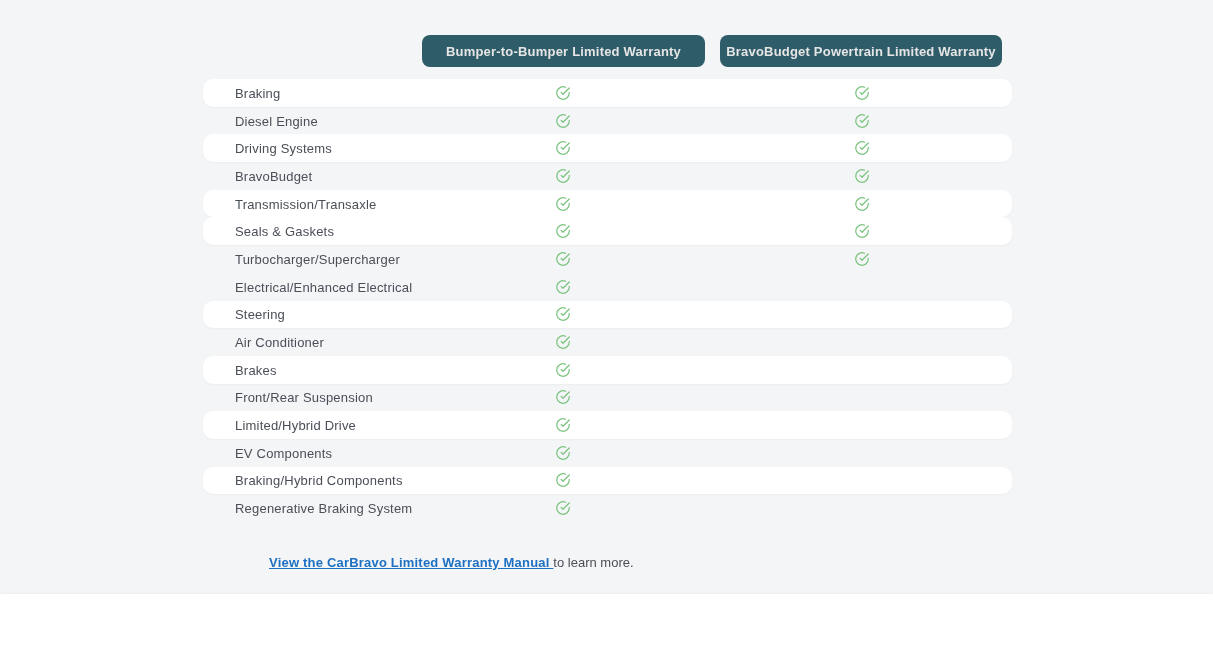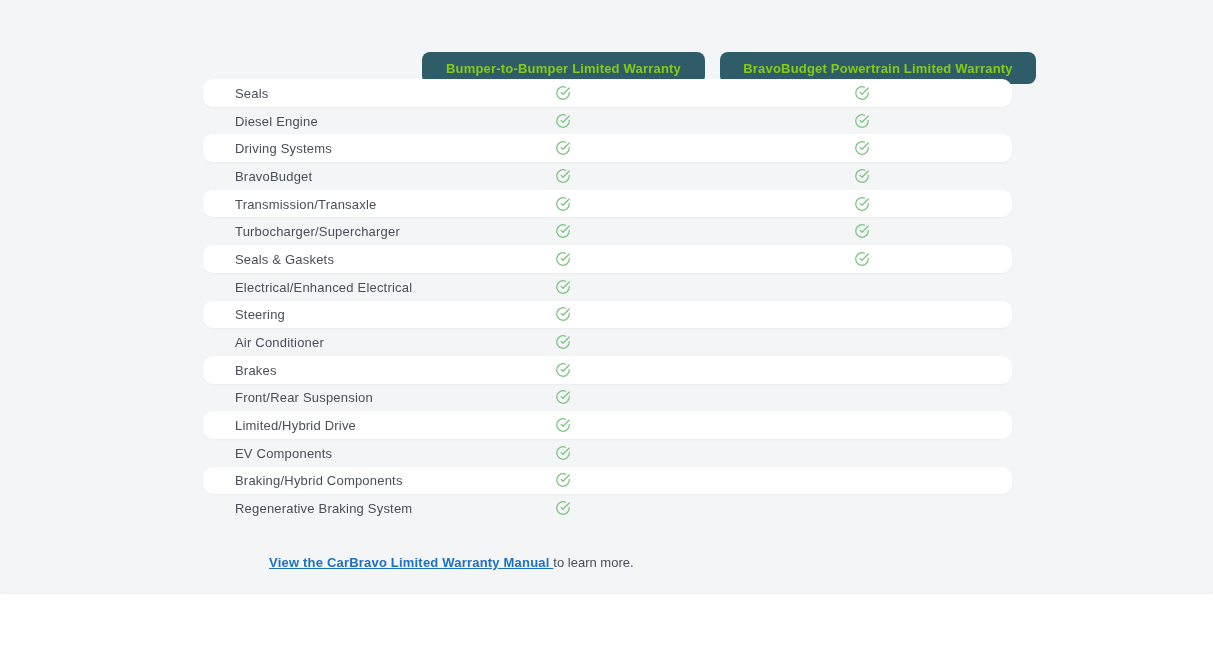--- a/index.html
+++ b/index.html
@@ -19,35 +19,35 @@
     position: absolute;
     left: 0;
     top: 594px;
     width: 100%;
     height: 54px;
     background: #ffffff;
     box-shadow: 0 -1px 2px rgba(0,0,0,0.03);
   }
   .col-btn {
     position: absolute;
-    top: 52px;
+    top: 35px;
     height: 32px;
     border: none;
     border-radius: 8px;
     background: var(--accent-teal, #2e5c68);
-    color: #84cc16;
+    color: #e5e5e5;
     font-family: "Liberation Sans", sans-serif;
     font-size: 13px;
     font-weight: bold;
     letter-spacing: 0.2px;
     cursor: pointer;
     text-align: center;
   }
   .col-btn.btn1 { left: 422px; width: 283px; }
-  .col-btn.btn2 { left: 720px; width: 316px; }
+  .col-btn.btn2 { left: 720px; width: 282px; }
   .table {
     position: absolute;
     left: 203px;
     top: 79px;
     width: 809px;
   }
   .row {
     position: relative;
     height: 27.7px;
   }
@@ -99,21 +99,21 @@
 <body>
 
 <div class="page">
 
   <button class="col-btn btn1">Bumper-to-Bumper Limited Warranty</button>
 
   <button class="col-btn btn2">BravoBudget Powertrain Limited Warranty</button>
 
   <div class="table" id="rows">
       <div class="row striped">
-        <span class="row-label">Seals</span>
+        <span class="row-label">Braking</span>
         <span class="check-cell c1">
           <svg width="15" height="15" viewBox="0 0 24 24" fill="none" stroke="#7cc47f" stroke-width="2" stroke-linecap="round" stroke-linejoin="round">
             <path d="M22 11.08V12a10 10 0 1 1-5.93-9.14"></path>
             <polyline points="22 4 12 14.01 9 11.01"></polyline>
           </svg>
         </span>
         <span class="check-cell c2">
           <svg width="15" height="15" viewBox="0 0 24 24" fill="none" stroke="#7cc47f" stroke-width="2" stroke-linecap="round" stroke-linejoin="round">
             <path d="M22 11.08V12a10 10 0 1 1-5.93-9.14"></path>
             <polyline points="22 4 12 14.01 9 11.01"></polyline>
@@ -173,50 +173,50 @@
             <polyline points="22 4 12 14.01 9 11.01"></polyline>
           </svg>
         </span>
         <span class="check-cell c2">
           <svg width="15" height="15" viewBox="0 0 24 24" fill="none" stroke="#7cc47f" stroke-width="2" stroke-linecap="round" stroke-linejoin="round">
             <path d="M22 11.08V12a10 10 0 1 1-5.93-9.14"></path>
             <polyline points="22 4 12 14.01 9 11.01"></polyline>
           </svg>
         </span>
       </div>
+      <div class="row striped">
+        <span class="row-label">Seals &amp; Gaskets</span>
+        <span class="check-cell c1">
+          <svg width="15" height="15" viewBox="0 0 24 24" fill="none" stroke="#7cc47f" stroke-width="2" stroke-linecap="round" stroke-linejoin="round">
+            <path d="M22 11.08V12a10 10 0 1 1-5.93-9.14"></path>
+            <polyline points="22 4 12 14.01 9 11.01"></polyline>
+          </svg>
+        </span>
+        <span class="check-cell c2">
+          <svg width="15" height="15" viewBox="0 0 24 24" fill="none" stroke="#7cc47f" stroke-width="2" stroke-linecap="round" stroke-linejoin="round">
+            <path d="M22 11.08V12a10 10 0 1 1-5.93-9.14"></path>
+            <polyline points="22 4 12 14.01 9 11.01"></polyline>
+          </svg>
+        </span>
+      </div>
       <div class="row">
         <span class="row-label">Turbocharger/Supercharger</span>
         <span class="check-cell c1">
           <svg width="15" height="15" viewBox="0 0 24 24" fill="none" stroke="#7cc47f" stroke-width="2" stroke-linecap="round" stroke-linejoin="round">
             <path d="M22 11.08V12a10 10 0 1 1-5.93-9.14"></path>
             <polyline points="22 4 12 14.01 9 11.01"></polyline>
           </svg>
         </span>
         <span class="check-cell c2">
           <svg width="15" height="15" viewBox="0 0 24 24" fill="none" stroke="#7cc47f" stroke-width="2" stroke-linecap="round" stroke-linejoin="round">
             <path d="M22 11.08V12a10 10 0 1 1-5.93-9.14"></path>
             <polyline points="22 4 12 14.01 9 11.01"></polyline>
           </svg>
         </span>
       </div>
-      <div class="row striped">
-        <span class="row-label">Seals &amp; Gaskets</span>
-        <span class="check-cell c1">
-          <svg width="15" height="15" viewBox="0 0 24 24" fill="none" stroke="#7cc47f" stroke-width="2" stroke-linecap="round" stroke-linejoin="round">
-            <path d="M22 11.08V12a10 10 0 1 1-5.93-9.14"></path>
-            <polyline points="22 4 12 14.01 9 11.01"></polyline>
-          </svg>
-        </span>
-        <span class="check-cell c2">
-          <svg width="15" height="15" viewBox="0 0 24 24" fill="none" stroke="#7cc47f" stroke-width="2" stroke-linecap="round" stroke-linejoin="round">
-            <path d="M22 11.08V12a10 10 0 1 1-5.93-9.14"></path>
-            <polyline points="22 4 12 14.01 9 11.01"></polyline>
-          </svg>
-        </span>
-      </div>
       <div class="row">
         <span class="row-label">Electrical/Enhanced Electrical</span>
         <span class="check-cell c1">
           <svg width="15" height="15" viewBox="0 0 24 24" fill="none" stroke="#7cc47f" stroke-width="2" stroke-linecap="round" stroke-linejoin="round">
             <path d="M22 11.08V12a10 10 0 1 1-5.93-9.14"></path>
             <polyline points="22 4 12 14.01 9 11.01"></polyline>
           </svg>
         </span>
         <span class="check-cell c2"></span>
       </div>

